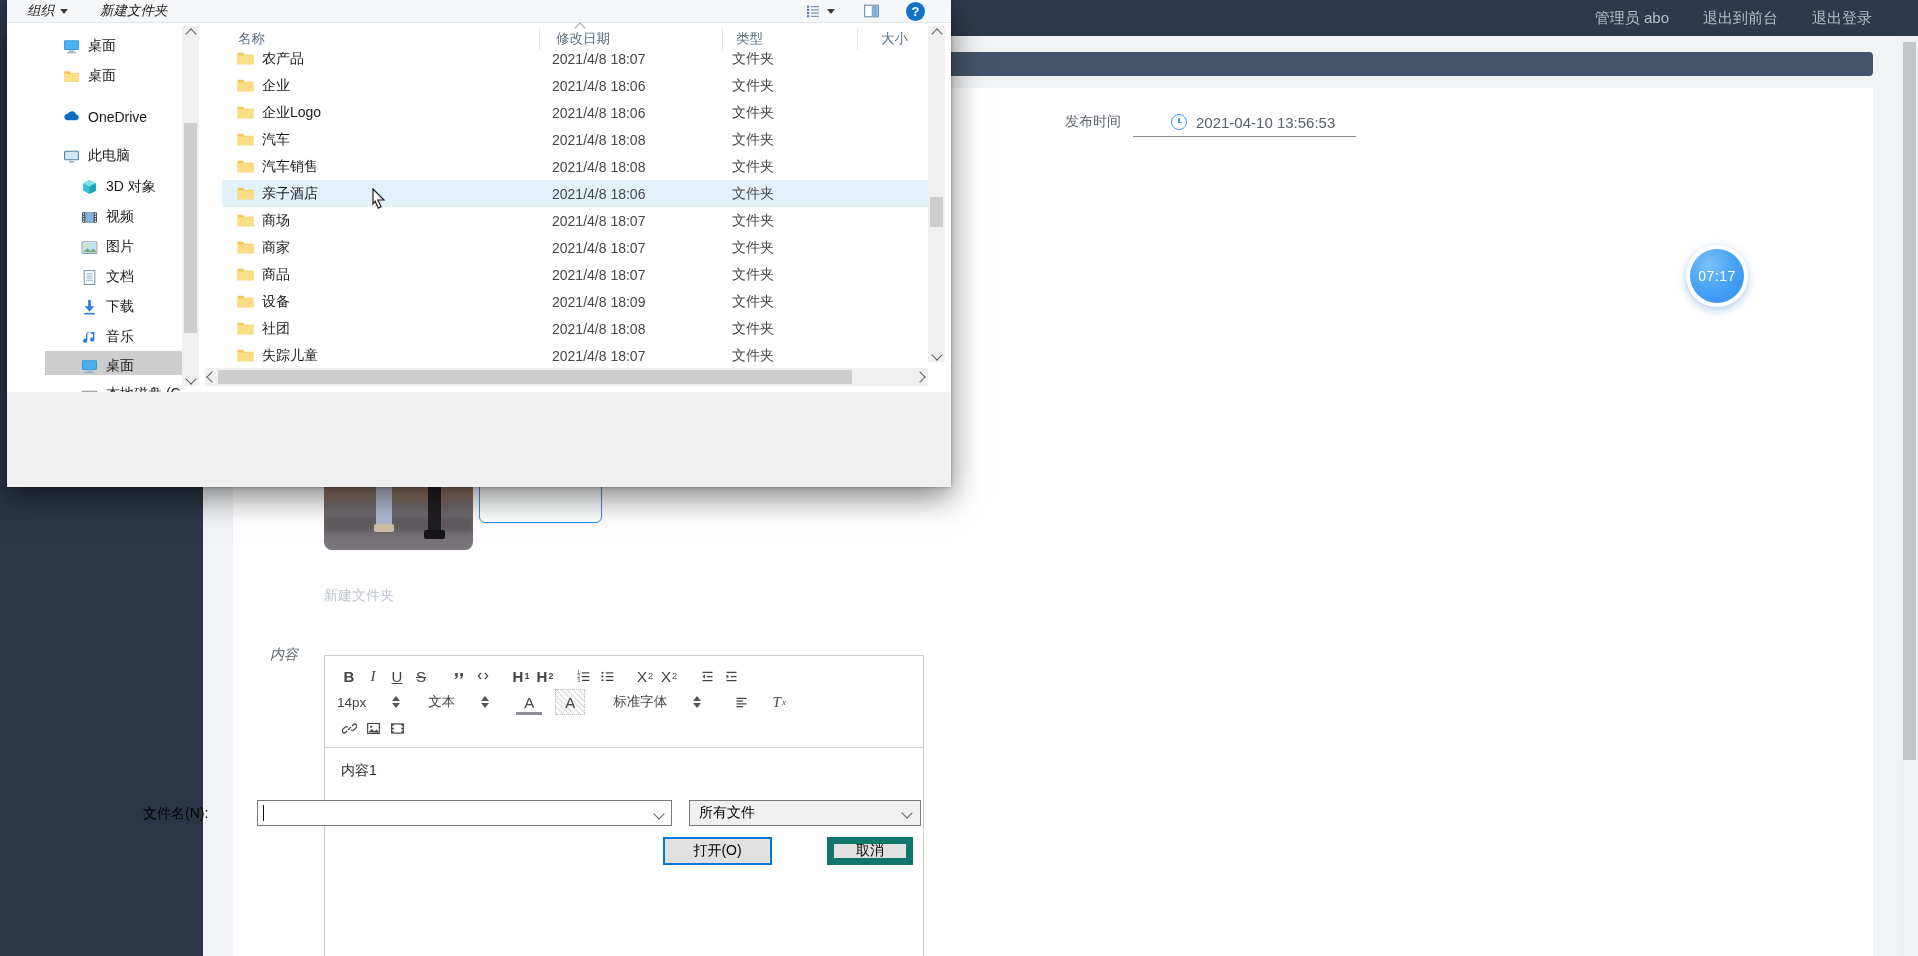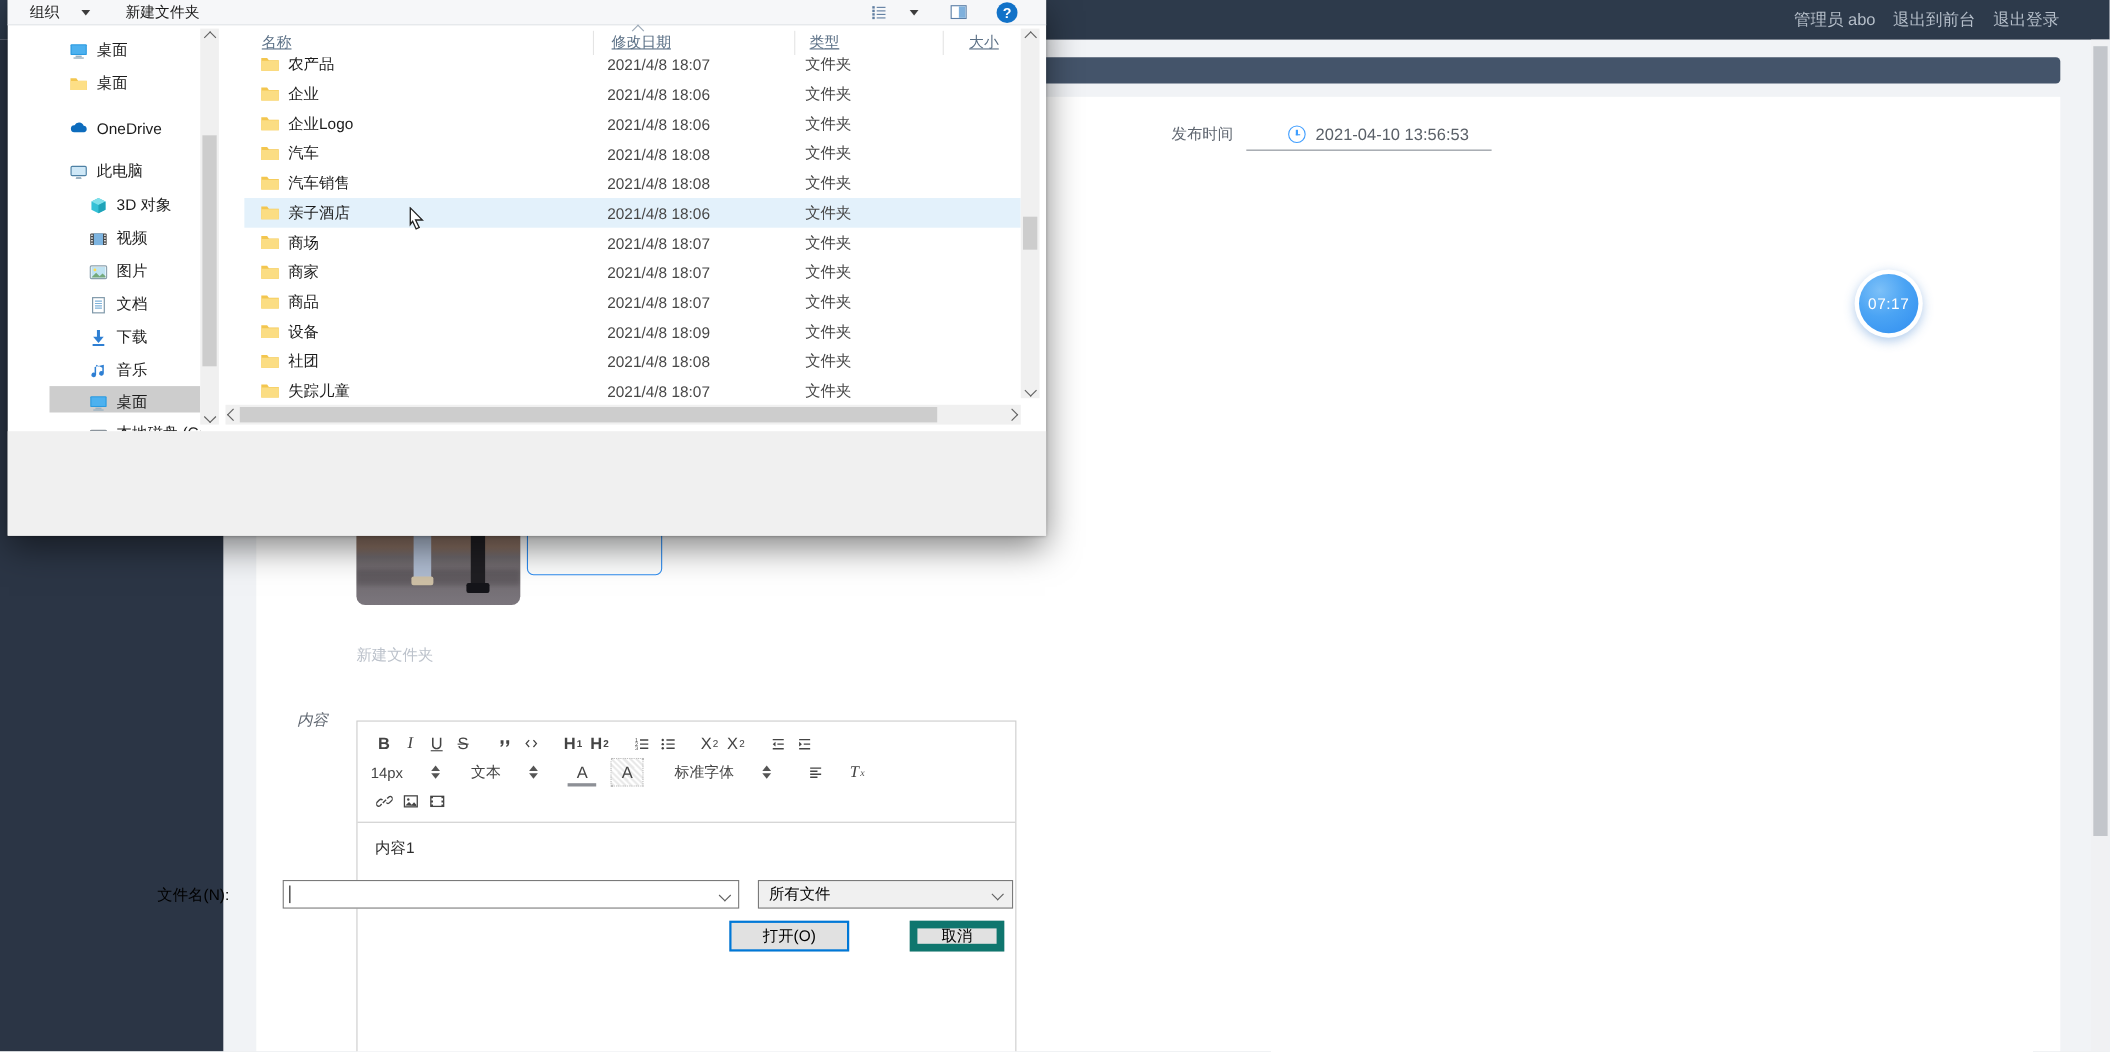--- a/index.html
+++ b/index.html
@@ -2,21 +2,21 @@
 <html><head>
 <meta charset="utf-8">
 <style>
   html,body{margin:0;padding:0;background:#e9ebef;}
   #screen{position:relative;width:1918px;height:956px;overflow:hidden;
     font-family:"Liberation Sans","DejaVu Sans",sans-serif;background:#f1f3f6;}
   .abs{position:absolute;}
 
   
   .navbar{left:0;top:0;width:1918px;height:36px;background:#2d3a4b;display:flex;
-    justify-content:flex-end;align-items:center;gap:16px;padding-right:46px;box-sizing:border-box;}
+    justify-content:flex-end;align-items:center;gap:34px;padding-right:46px;box-sizing:border-box;}
   .navbar span{color:#b6bfca;font-size:15px;cursor:pointer;}
   .page-sidebar{left:0;top:36px;width:203px;height:920px;background:#2b3545;}
   .panel-header{left:233px;top:52px;width:1640px;height:24px;background:#44546a;border-radius:4px;}
   .card{left:233px;top:88px;width:1640px;height:868px;background:#ffffff;}
 
   .publish-row{left:1065px;top:104px;height:36px;display:flex;align-items:center;}
   .publish-label{color:#5f6670;font-size:14px;margin-right:50px;}
   .clock{width:16px;height:16px;border:1.5px solid #409eff;border-radius:50%;position:relative;margin-right:9px;box-sizing:border-box;}
   .clock:before{content:"";position:absolute;left:6px;top:2.5px;width:1.5px;height:5px;background:#409eff;}
   .clock:after{content:"";position:absolute;left:6px;top:6.5px;width:4px;height:1.5px;background:#409eff;}
@@ -57,27 +57,27 @@
   .ql-body{padding:14px 16px;color:#2c2c2c;font-size:14px;}
 
   .page-scroll{left:1901px;top:36px;width:17px;height:920px;background:#f0f1f3;}
   .page-thumb{position:absolute;left:2px;top:6px;width:13px;height:718px;background:#c3c6cb;}
 
   
   .dialog{left:7px;top:0;width:944px;height:487px;background:#ffffff;
     box-shadow:0 10px 30px rgba(0,0,0,.5),0 0 3px rgba(0,0,0,.35);}
   .fd-toolbar{position:absolute;left:0;top:0;width:100%;height:22px;background:#f6f7f9;border-bottom:1px solid #e2e5e9;
     display:flex;align-items:center;font-size:13.5px;color:#1a1a1a;}
-  .fd-tb-item{display:flex;align-items:center;gap:20px;cursor:pointer;}
+  .fd-tb-item{display:flex;align-items:center;gap:6px;cursor:pointer;font-style:italic;}
   .caret{width:0;height:0;border-left:4px solid transparent;border-right:4px solid transparent;border-top:5px solid #3c3c3c;}
   .help-circle{width:19px;height:19px;border-radius:50%;background:#1272c8;color:#fff;font-weight:bold;
     font-size:13px;display:flex;align-items:center;justify-content:center;cursor:pointer;}
 
   .fd-headers{position:absolute;left:199px;top:26px;right:23px;height:26px;font-size:13.5px;color:#5a6f85;}
-  .fd-headers .h{position:absolute;top:4px;cursor:pointer;text-decoration:underline;}
+  .fd-headers .h{position:absolute;top:4px;cursor:pointer;}
   .hsep{position:absolute;top:2px;width:1px;height:22px;background:#e4e4e4;}
   .sort-caret{position:absolute;left:370px;top:-2px;width:7px;height:7px;border-left:1.5px solid #9aa7b5;border-top:1.5px solid #9aa7b5;transform:rotate(45deg);}
 
   .fd-side{position:absolute;left:0;top:22px;width:175px;height:370px;overflow:hidden;font-size:14px;color:#1b1b1b;}
   .side-item{position:absolute;left:14px;width:175px;height:24px;display:flex;align-items:flex-end;cursor:pointer;margin-left:24px;}
   .side-item.lvl0{padding-left:18px;} .side-item.lvl1{padding-left:36px;}
   .side-item .icon{width:17px;height:17px;margin-right:8px;flex:0 0 auto;}
   .side-item.selected{background:#cdcdcd;}
 
   .vscroll{position:absolute;width:17px;background:#f0f0f0;}

